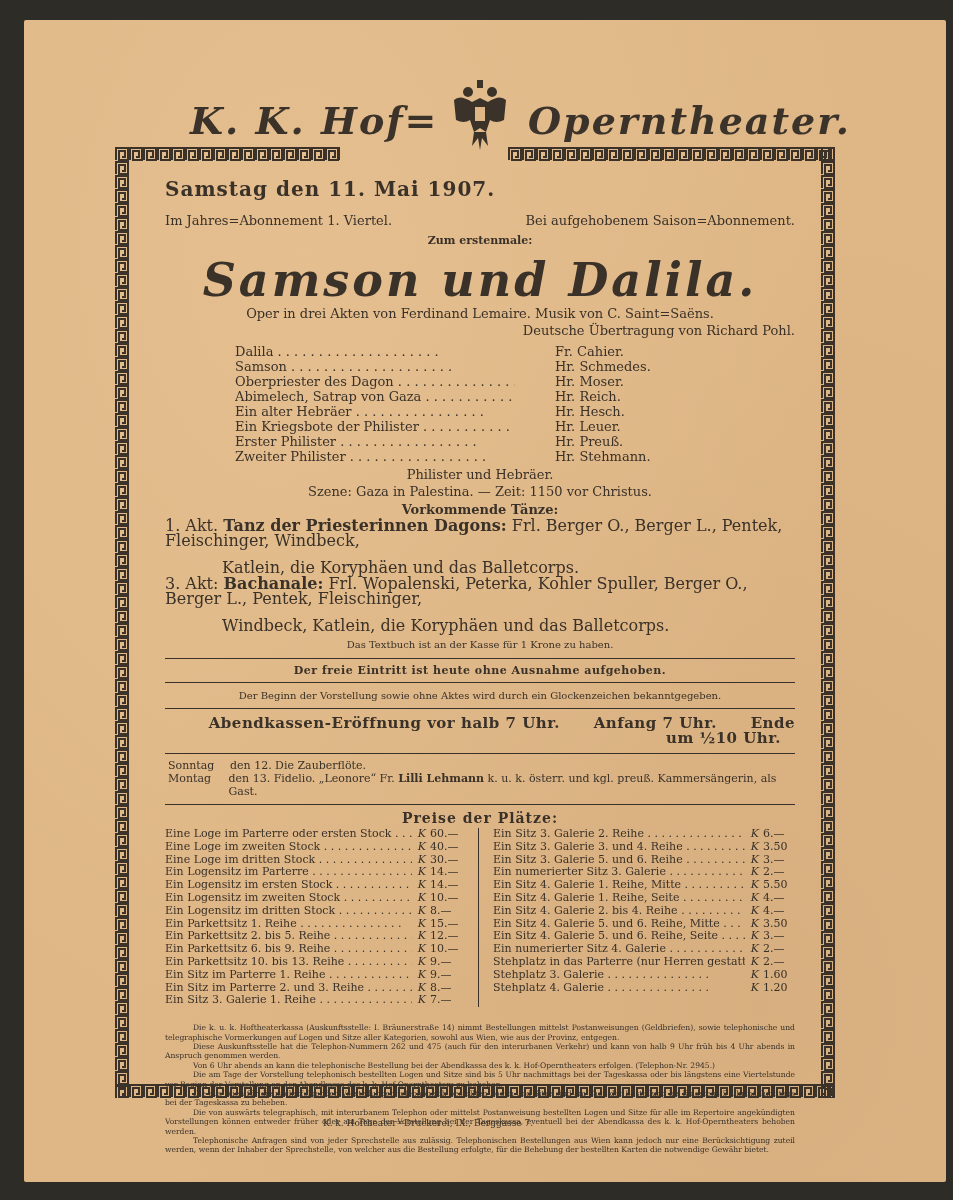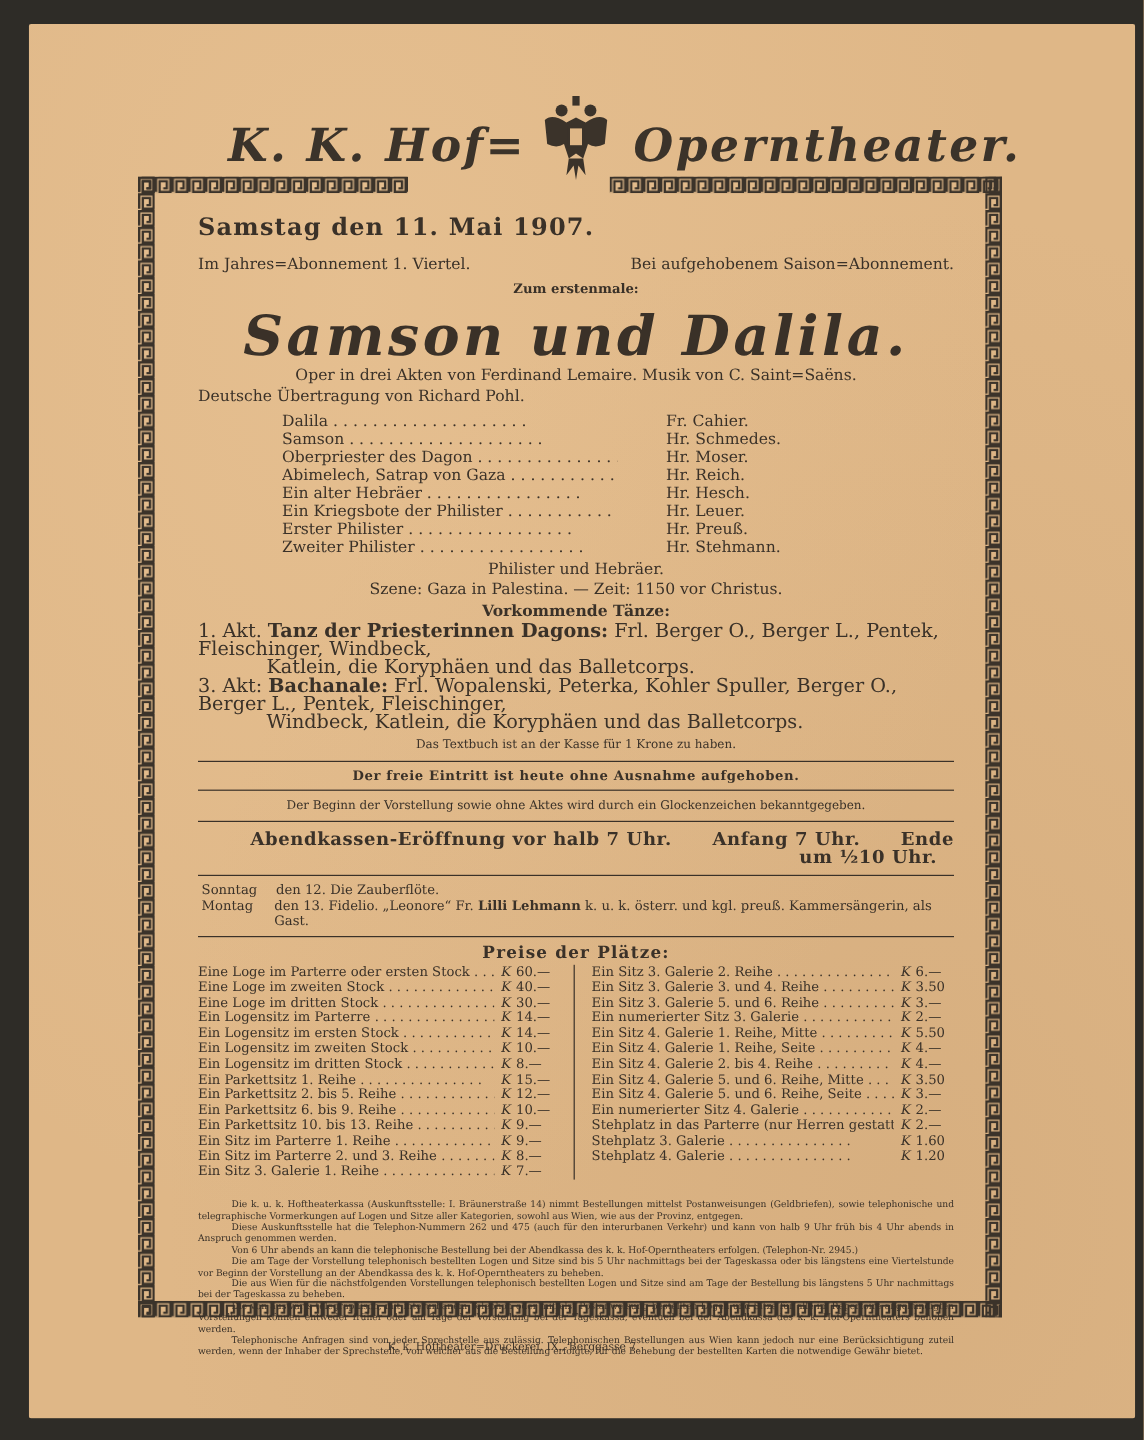--- a/index.html
+++ b/index.html
@@ -49,32 +49,32 @@
     margin-top:2px;
   }
   .abo-row { display:flex; justify-content:space-between; margin-top:16px; font-size:13px; }
   .first-time { text-align:center; font-size:11px; font-weight:bold; margin-top:5px; }
   .title {
     text-align:center; font-size:46px; line-height:52px; font-weight:bold;
     font-style:italic; margin-top:6px; letter-spacing:3px; color:#3a3128;
   }
   .subtitle { text-align:center; font-size:13px; margin-top:0px; }
   .subtitle b { font-weight:normal; }
-  .transl { text-align:left; font-size:13px; margin-top:2px; }
+  .transl { text-align:right; font-size:13px; margin-top:2px; }
   .cast { margin-left:70px; margin-top:6px; width:450px; }
   .cast-row { display:flex; height:15px; line-height:15px; font-size:13px; }
   .cast-role { width:280px; position:relative; overflow:hidden; white-space:nowrap; }
   .cast-role .dots { color:#3a3128; letter-spacing:0; }
   .cast-singer { flex:1; padding-left:40px; white-space:nowrap; }
   .chorus { text-align:center; margin-top:3px; }
   .scene { text-align:center; margin-top:2px; }
   .dances-title { text-align:center; font-weight:bold; margin-top:3px; }
   .dance { font-size:16px; margin-top:1px; }
   .dance b { font-weight:bold; }
-  .dance .cont { padding-left:57px; display:block; }
+  .dance .cont { padding-left:57px; display:block;margin-top:12px; }
   .textbook { text-align:center; font-size:10px; margin-top:4px; }
   .rule { border-top:1.5px solid #3a3128; margin:6px 0 0 0; }
   .notice-bold { text-align:center; font-weight:bold; font-size:11px; padding:4px 0; letter-spacing:0.5px;}
   .notice { text-align:center; font-size:10px; padding:5px 0; }
   .hours { text-align:right; font-weight:bold; font-size:15px; padding:7px 0; letter-spacing:0.5px; }
   .hours span { margin:0 14px; }
   .next { font-size:11px; padding:5px 0 6px 3px; line-height:13px; }
   .next-row { display:flex; }
   .next-day { width:62px; }
   .prices-title { text-align:center; font-weight:bold; font-size:14px; margin-top:6px; letter-spacing:1px; }

